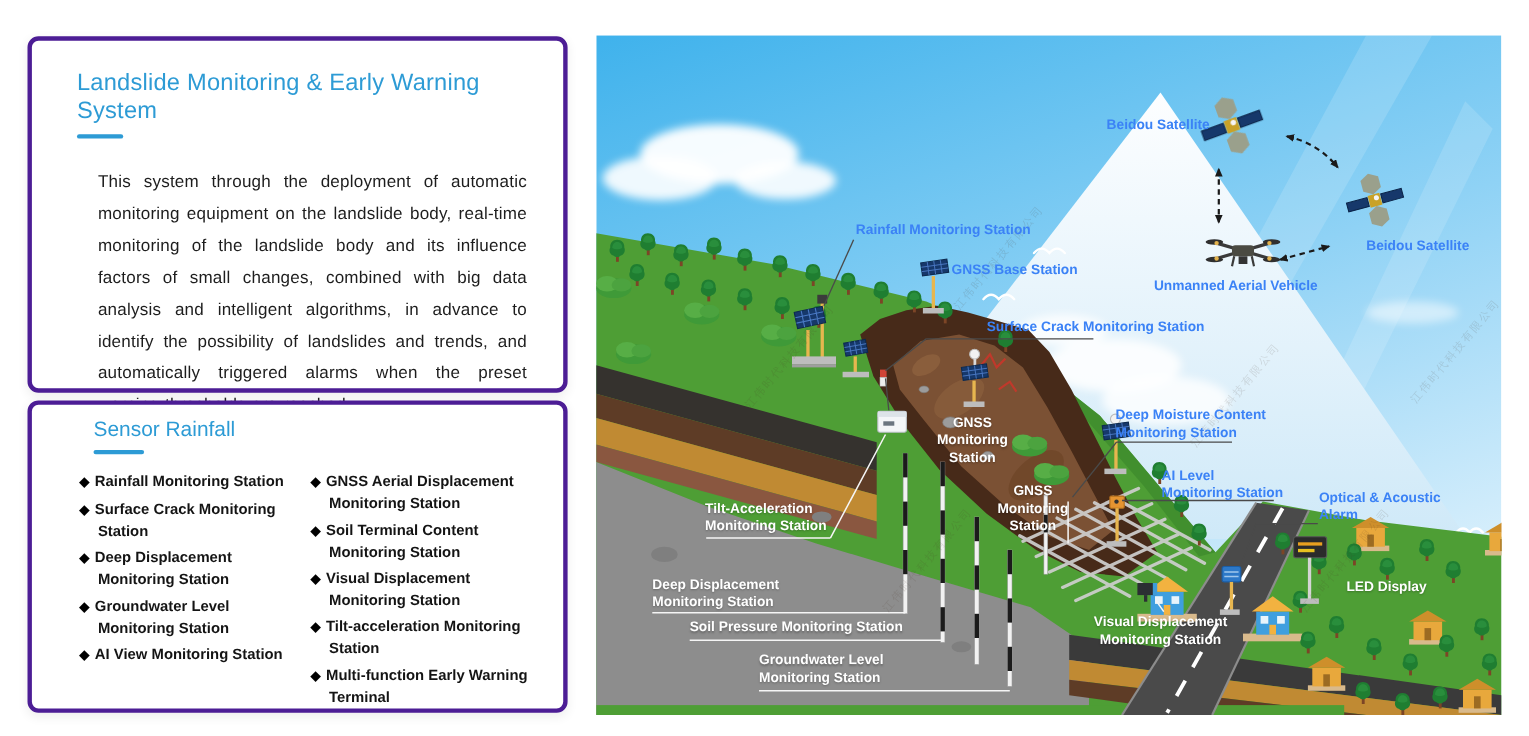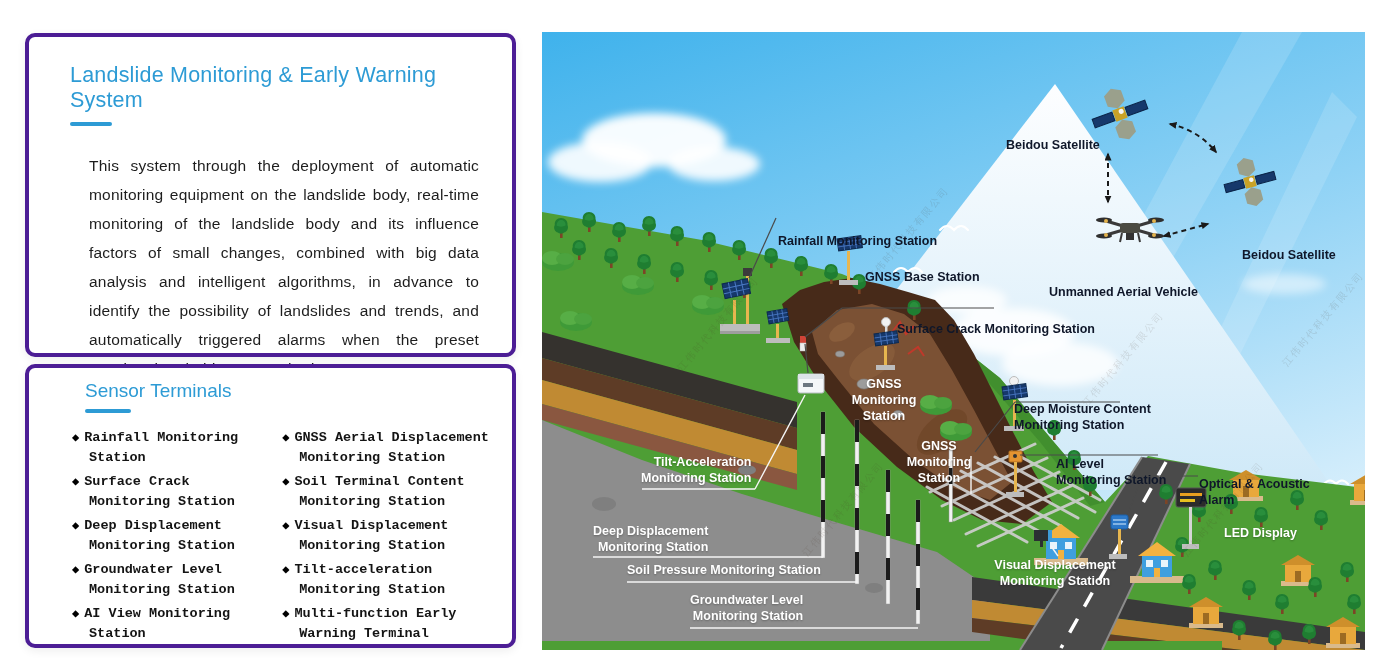--- a/index.html
+++ b/index.html
@@ -10,47 +10,47 @@
         box-shadow:0 3px 10px rgba(0,0,0,.07);box-sizing:border-box;}
   #card-intro{top:33px;height:324px;padding:26px 33px 0 41px;}
   #card-sensors{top:364px;height:284px;padding:12px 18px 0 43px;}
   h1.title{margin:0;font-size:21.5px;font-weight:400;color:#2D9BD5;letter-spacing:.2px;}
   .rule{height:3.5px;width:42px;background:#2D9BD5;border-radius:2px;margin-top:9px;}
   .rule.r2{width:46px;margin:7px 0 13px 13px;}
   p.desc{margin:25px 0 0 19px;font-size:15.5px;line-height:29px;color:#1d1d1d;
          text-align:justify;letter-spacing:.2px;word-spacing:.8px;}
   h2.subtitle{margin:0 0 0 13px;font-size:19px;font-weight:400;color:#2D9BD5;}
   .cols{display:flex;gap:16px;}
-  ul.slist{list-style:none;margin:2px 0 0 0;padding:0;font-family:Liberation Mono, monospace;}
+  ul.slist{list-style:none;margin:2px 0 0 0;padding:0;}
   ul.slist.c1{width:198px;}
   ul.slist.c2{width:216px;}
   ul.slist li{font-size:13.5px;font-weight:700;color:#141414;line-height:19px;
               margin-bottom:5px;padding-left:17px;text-indent:-17px;}
   ul.slist .dia{font-size:12px;margin-right:5px;color:#000;}
   
   #illo{position:absolute;left:542px;top:32px;width:823px;height:618px;overflow:hidden;}
   #illo svg{position:absolute;left:0;top:0;}
   .lbl{position:absolute;font-size:12.5px;font-weight:700;line-height:1.28;
        white-space:nowrap;z-index:5;}
   .lbl span{display:block;}
-  .lbl.d{color:#0f172a;margin-top:32px;}
-  .lbl.w{color:#ffffff;text-shadow:0 1px 2px rgba(0,0,0,.28);text-align:right;}
+  .lbl.d{color:#3b82f6;}
+  .lbl.w{color:#ffffff;text-shadow:0 1px 2px rgba(0,0,0,.28);}
   .lbl.c{text-align:center;transform:translateX(-50%);}
 </style>
 </head>
 <body>
 
 <section class="card" id="card-intro">
   <h1 class="title">Landslide Monitoring &amp; Early Warning System</h1>
   <div class="rule"></div>
   <p class="desc">This system through the deployment of automatic monitoring equipment on the landslide body, real-time monitoring of the landslide body and its influence factors of small changes, combined with big data analysis and intelligent algorithms, in advance to identify the possibility of landslides and trends, and automatically triggered alarms when the preset warning thresholds are reached.</p>
 </section>
 
 <section class="card" id="card-sensors">
-  <h2 class="subtitle">Sensor Terminals</h2>
+  <h2 class="subtitle">Sensor Rainfall</h2>
   <div class="rule r2"></div>
   <div class="cols">
     <ul class="slist c1">
       <li><span class="dia">◆</span><span style="display:inline">Rainfall Monitoring Station</span></li>
       <li><span class="dia">◆</span><span style="display:inline">Surface Crack Monitoring Station</span></li>
       <li><span class="dia">◆</span><span style="display:inline">Deep Displacement Monitoring Station</span></li>
       <li><span class="dia">◆</span><span style="display:inline">Groundwater Level Monitoring Station</span></li>
       <li><span class="dia">◆</span><span style="display:inline">AI View Monitoring Station</span></li>
     </ul>
     <ul class="slist c2">

